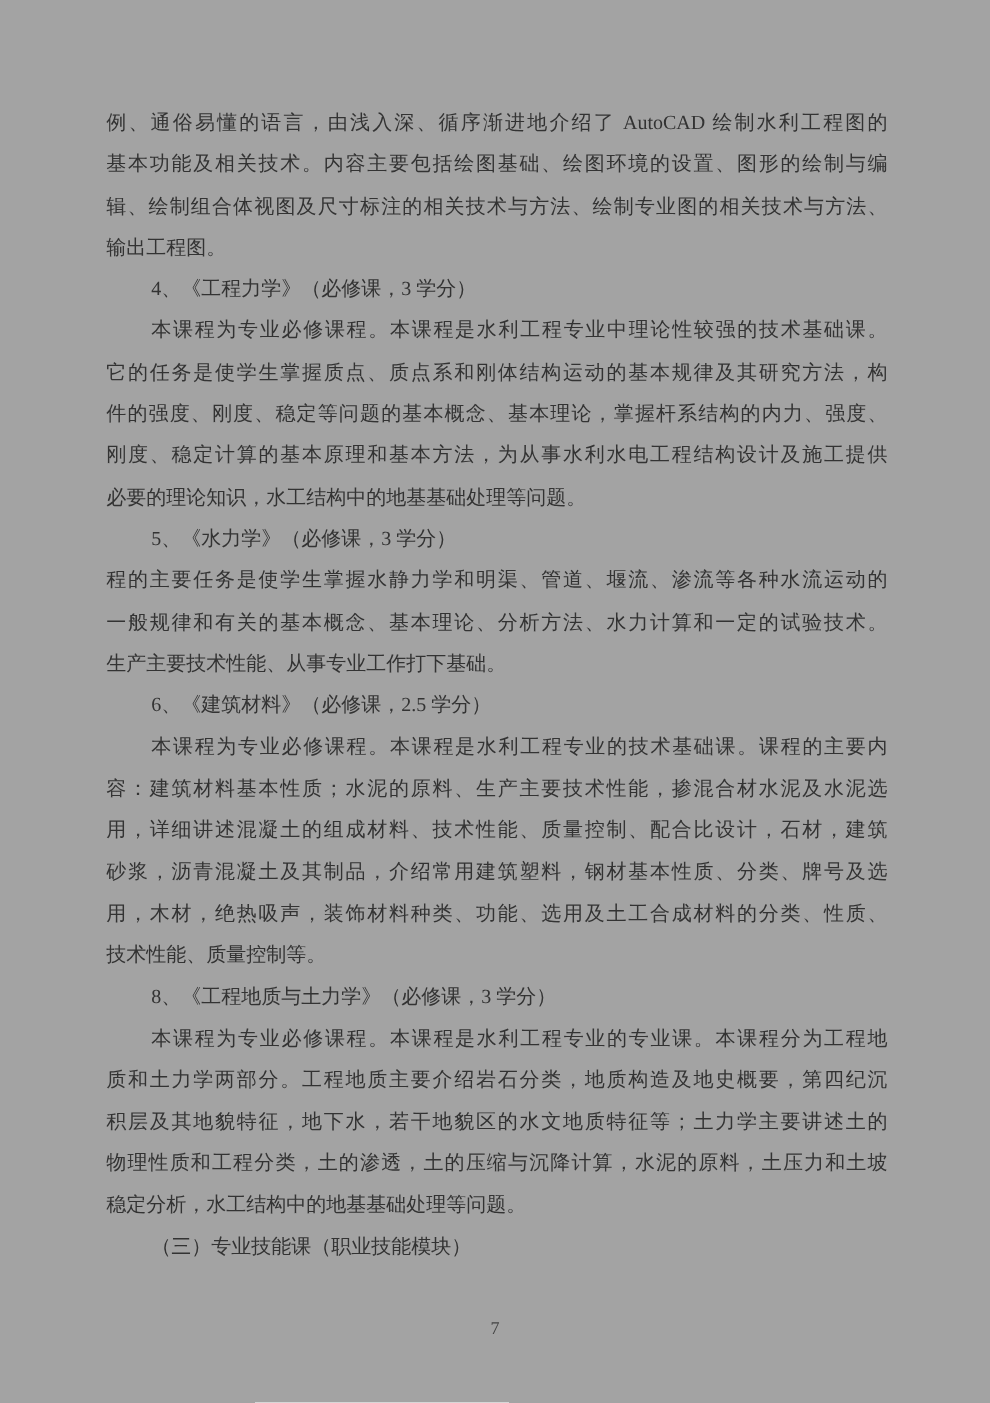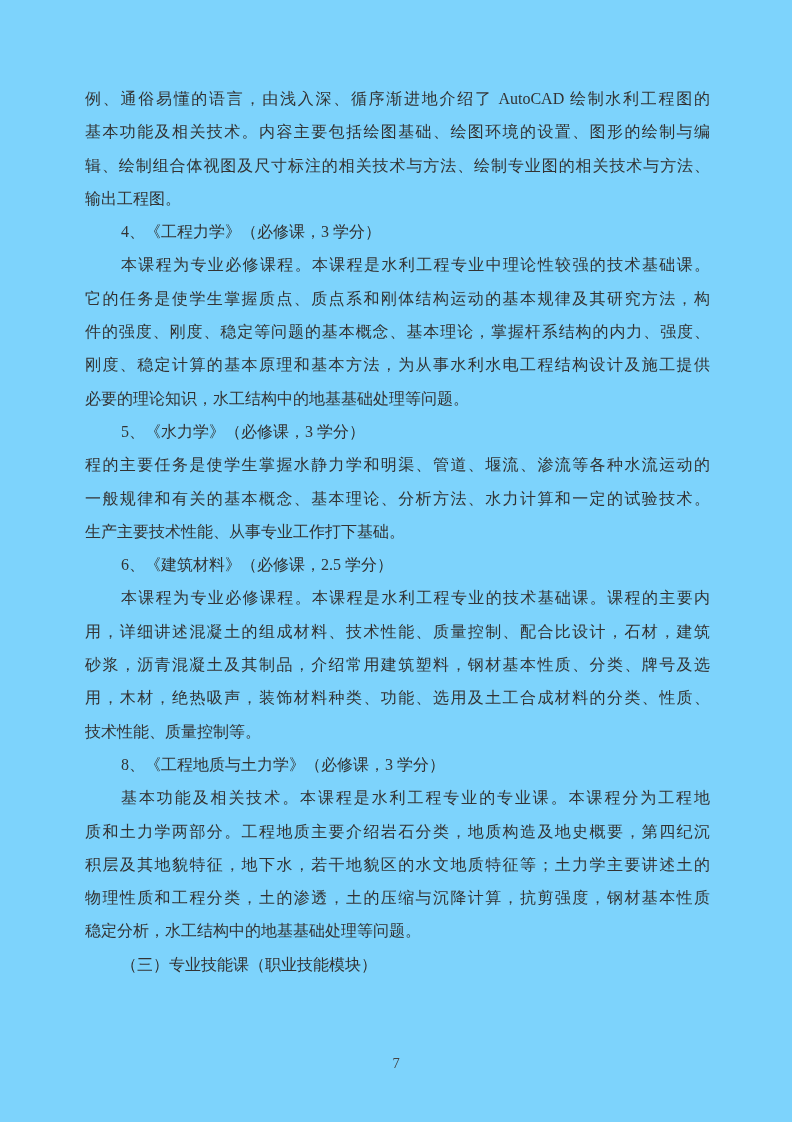--- a/index.html
+++ b/index.html
@@ -4,21 +4,21 @@
 <style>
   html, body {
     margin: 0;
     padding: 0;
     background: #ffffff;
   }
   .page {
     position: relative;
     width: 792px;
     height: 1122px;
-    background: #7dd3fc;
+    background: #a3a3a3;
     overflow: hidden;
     font-family: "Liberation Serif", "DejaVu Serif", serif;
     color: #333333;
   }
   .doc-body {
     position: absolute;
     left: 85px;
     top: 82px;
     width: 625px;
   }
@@ -63,26 +63,27 @@
       <div class="line">它的任务是使学生掌握质点、质点系和刚体结构运动的基本规律及其研究方法，构</div>
       <div class="line">件的强度、刚度、稳定等问题的基本概念、基本理论，掌握杆系结构的内力、强度、</div>
       <div class="line">刚度、稳定计算的基本原理和基本方法，为从事水利水电工程结构设计及施工提供</div>
       <div class="line end">必要的理论知识，水工结构中的地基基础处理等问题。</div>
       <div class="line indent end">5、《水力学》（必修课，3 学分）</div>
       <div class="line">程的主要任务是使学生掌握水静力学和明渠、管道、堰流、渗流等各种水流运动的</div>
       <div class="line">一般规律和有关的基本概念、基本理论、分析方法、水力计算和一定的试验技术。</div>
       <div class="line end">生产主要技术性能、从事专业工作打下基础。</div>
       <div class="line indent end">6、《建筑材料》（必修课，2.5 学分）</div>
       <div class="line indent">本课程为专业必修课程。本课程是水利工程专业的技术基础课。课程的主要内</div>
+      <div class="line">容：建筑材料基本性质；水泥的原料、生产主要技术性能，掺混合材水泥及水泥选</div>
       <div class="line">用，详细讲述混凝土的组成材料、技术性能、质量控制、配合比设计，石材，建筑</div>
       <div class="line">砂浆，沥青混凝土及其制品，介绍常用建筑塑料，钢材基本性质、分类、牌号及选</div>
       <div class="line">用，木材，绝热吸声，装饰材料种类、功能、选用及土工合成材料的分类、性质、</div>
       <div class="line end">技术性能、质量控制等。</div>
       <div class="line indent end">8、《工程地质与土力学》（必修课，3 学分）</div>
-      <div class="line indent">基本功能及相关技术。本课程是水利工程专业的专业课。本课程分为工程地</div>
+      <div class="line indent">本课程为专业必修课程。本课程是水利工程专业的专业课。本课程分为工程地</div>
       <div class="line">质和土力学两部分。工程地质主要介绍岩石分类，地质构造及地史概要，第四纪沉</div>
       <div class="line">积层及其地貌特征，地下水，若干地貌区的水文地质特征等；土力学主要讲述土的</div>
-      <div class="line">物理性质和工程分类，土的渗透，土的压缩与沉降计算，抗剪强度，钢材基本性质</div>
+      <div class="line">物理性质和工程分类，土的渗透，土的压缩与沉降计算，水泥的原料，土压力和土坡</div>
       <div class="line end">稳定分析，水工结构中的地基基础处理等问题。</div>
       <div class="line indent end">（三）专业技能课（职业技能模块）</div>
     </div>
   <div class="page-footer">7</div>
 </div>
 
 </body></html>

